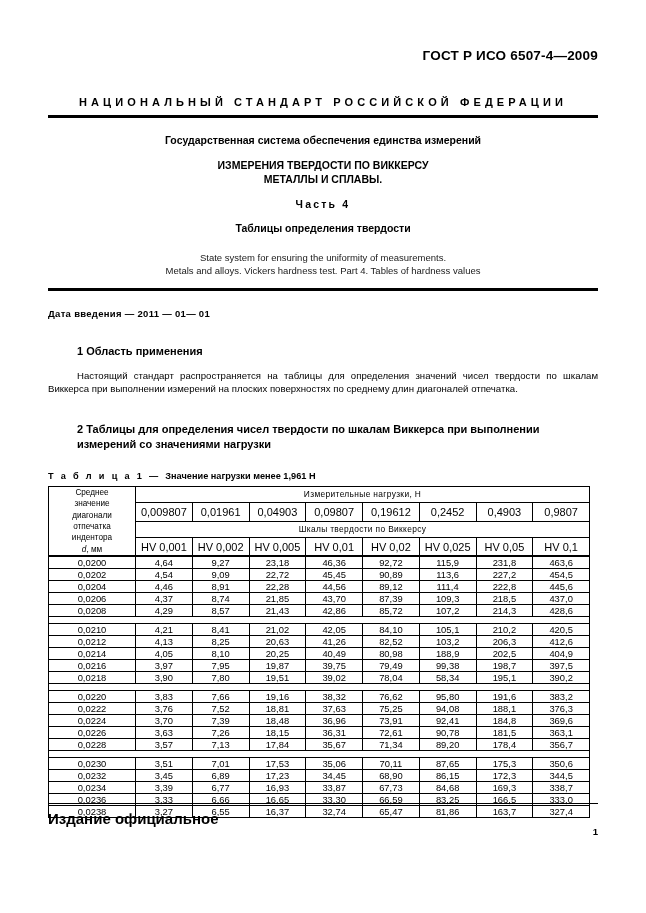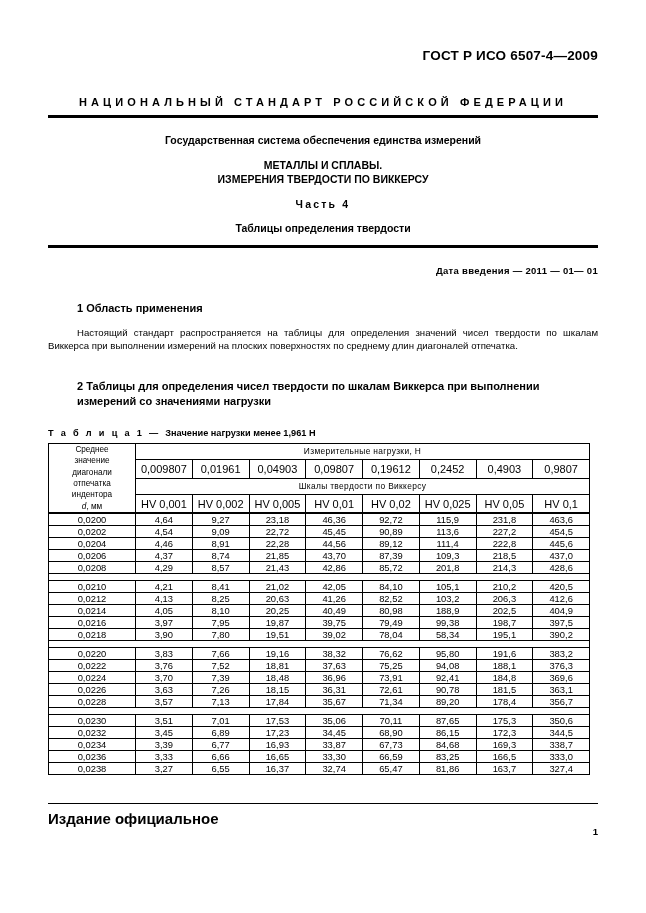--- a/index.html
+++ b/index.html
@@ -82,21 +82,20 @@
   }
   .rule-thick-2 {
     border: none;
     border-top: 3px solid #000;
     margin: 11px 0 0 0;
     height: 0;
   }
 
   
   .intro-date {
-    text-align: right;
     font-size: 9.5px;
     font-weight: bold;
     margin-top: 17px;
     letter-spacing: 0.3px;
   }
 
   
   .section-head {
     font-size: 11px;
     font-weight: bold;
@@ -221,25 +220,29 @@
 <div class="page">
 
   <div class="gost-number">ГОСТ Р ИСО 6507-4—2009</div>
 
   <div class="national-standard">НАЦИОНАЛЬНЫЙ СТАНДАРТ РОССИЙСКОЙ ФЕДЕРАЦИИ</div>
   <hr class="rule-thick">
 
   <div class="title-block">
     <div class="t-sys">Государственная система обеспечения единства измерений</div>
     <div class="t-main">
+      <div>ИЗМЕРЕНИЯ ТВЕРДОСТИ ПО ВИККЕРСУ</div>
       <div>МЕТАЛЛЫ И СПЛАВЫ.</div>
-      <div>ИЗМЕРЕНИЯ ТВЕРДОСТИ ПО ВИККЕРСУ</div>
     </div>
     <div class="t-part">Часть 4</div>
     <div class="t-sub">Таблицы определения твердости</div>
+    <div class="t-en">
+      <div>State system for ensuring the uniformity of measurements.</div>
+      <div>Metals and alloys. Vickers hardness test. Part 4. Tables of hardness values</div>
+    </div>
   </div>
   <hr class="rule-thick-2">
 
   <div class="intro-date">Дата введения  — 2011 — 01— 01</div>
 
   <div class="section-head">1 Область применения</div>
   <div class="body-par">Настоящий стандарт распространяется на таблицы для определения значений чисел твердости по шкалам Виккерса при выполнении измерений на плоских поверхностях по среднему длин диагоналей отпечатка.</div>
 
   <div class="section-head wrap">2 Таблицы для определения чисел твердости по шкалам Виккерса при выполнении измерений со значениями  нагрузки</div>
 
@@ -329,21 +332,21 @@
           <td class="vcell">218,5</td>
           <td class="vcell">437,0</td>
         </tr>
         <tr class="grp-end">
           <td class="dcell">0,0208</td>
           <td class="vcell">4,29</td>
           <td class="vcell">8,57</td>
           <td class="vcell">21,43</td>
           <td class="vcell">42,86</td>
           <td class="vcell">85,72</td>
-          <td class="vcell">201,8</td>
+          <td class="vcell">107,2</td>
           <td class="vcell">214,3</td>
           <td class="vcell">428,6</td>
         </tr>
         <tr class="spacer">
           <td colspan="9"></td>
         </tr>
         <tr class="grp-start">
           <td class="dcell">0,0210</td>
           <td class="vcell">4,21</td>
           <td class="vcell">8,41</td>

